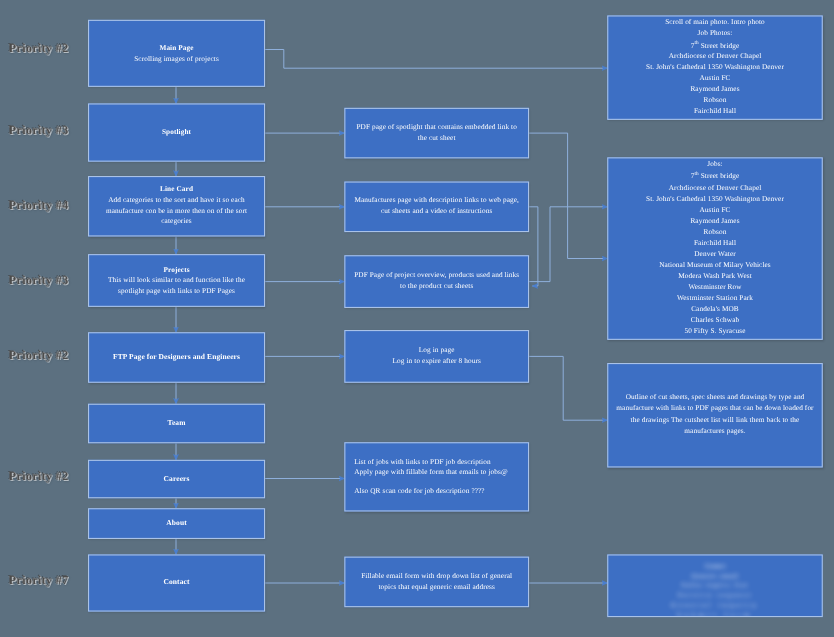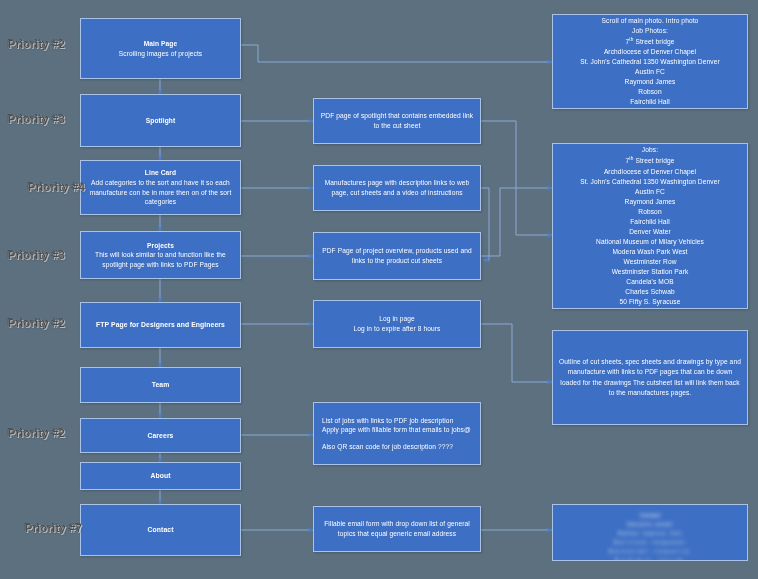--- a/index.html
+++ b/index.html
@@ -3,21 +3,21 @@
 <meta charset="utf-8">
 <style>
   html,body{margin:0;padding:0;}
   body{
     width:758px;height:579px;
     background:#5c7080;
     font-family:"Liberation Sans", sans-serif;
     overflow:hidden;
     position:relative;
   }
-  #canvas{position:absolute;left:0;top:0;width:758px;height:579px;}
+  #canvas{position:absolute;left:0;top:0;width:758px;height:579px;font-family:Liberation Serif, serif;}
   svg#wires{position:absolute;left:0;top:0;width:758px;height:579px;pointer-events:none;}
 
   .node{
     position:absolute;
     background:#3d6fc4;
     border:1px solid #a9c2e8;
     box-sizing:border-box;
     color:#ffffff;
     display:flex;
     align-items:center;
@@ -113,25 +113,25 @@
       <path d="M481,188 L489,188 L489,260 L484,260"></path>
 
       <path d="M481,324 L512,324 L512,382 L552,382"></path>
 
       <path d="M481,530 L552,530"></path>
     </g>
   </svg>
 
   <div class="prio" style="left:8px;top:38px;">Priority #2</div>
   <div class="prio" style="left:8px;top:113px;">Priority #3</div>
-  <div class="prio" style="left:8px;top:181px;margin-left:20px;">Priority #4</div>
+  <div class="prio" style="left:8px;top:181px;">Priority #4</div>
   <div class="prio" style="left:8px;top:249px;">Priority #3</div>
   <div class="prio" style="left:8px;top:317px;">Priority #2</div>
   <div class="prio" style="left:8px;top:427px;">Priority #2</div>
-  <div class="prio" style="left:25px;top:522px;">Priority #7</div>
+  <div class="prio" style="left:8px;top:522px;">Priority #7</div>
 
   <div class="node" style="left:80px;top:18px;width:161px;height:61px;">
     <div class="inner">
       <div class="ttl">Main Page</div>
       <div>Scrolling images of projects</div>
     </div>
   </div>
 
   <div class="node" style="left:80px;top:94px;width:161px;height:53px;">
     <div class="inner">

